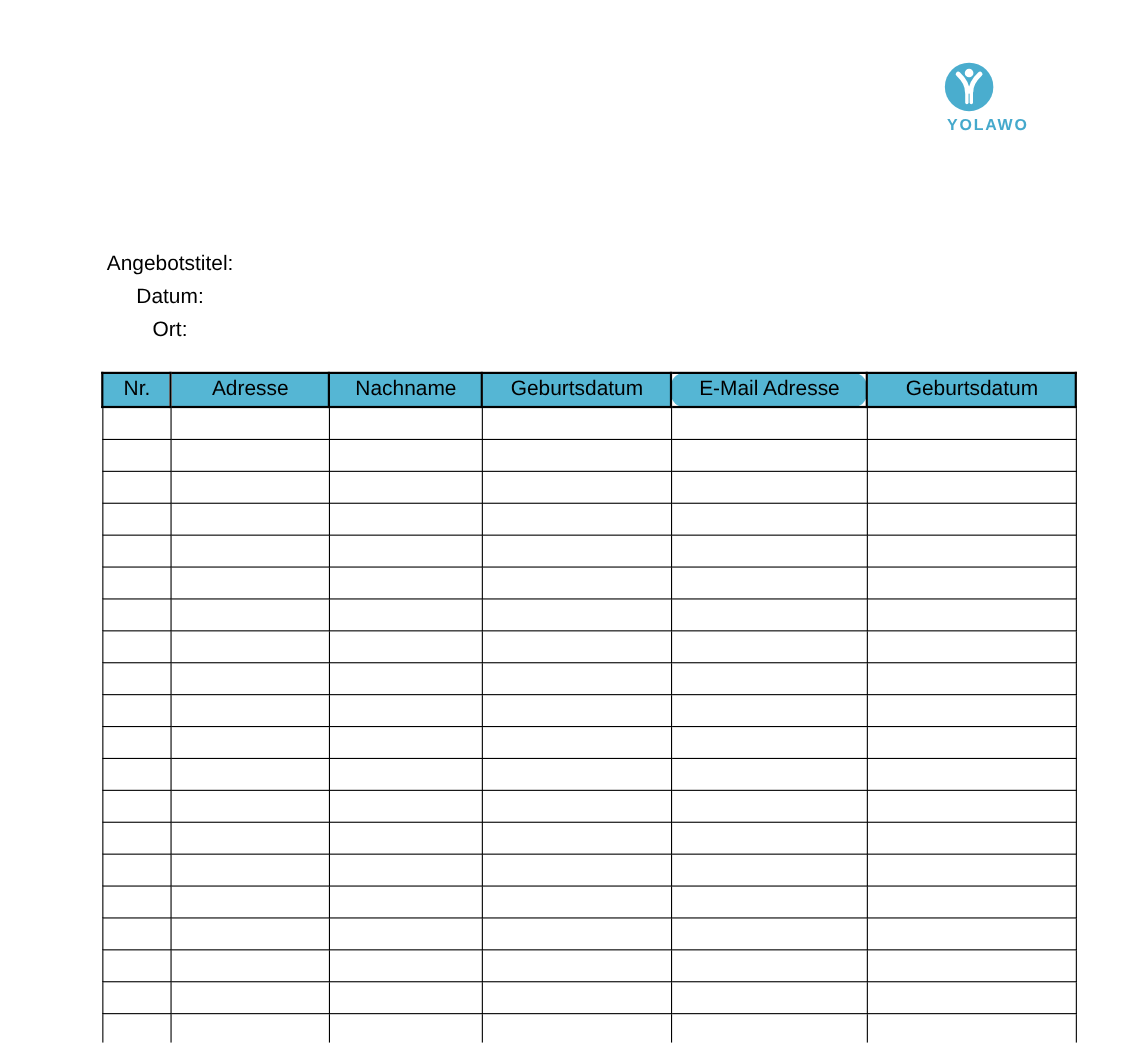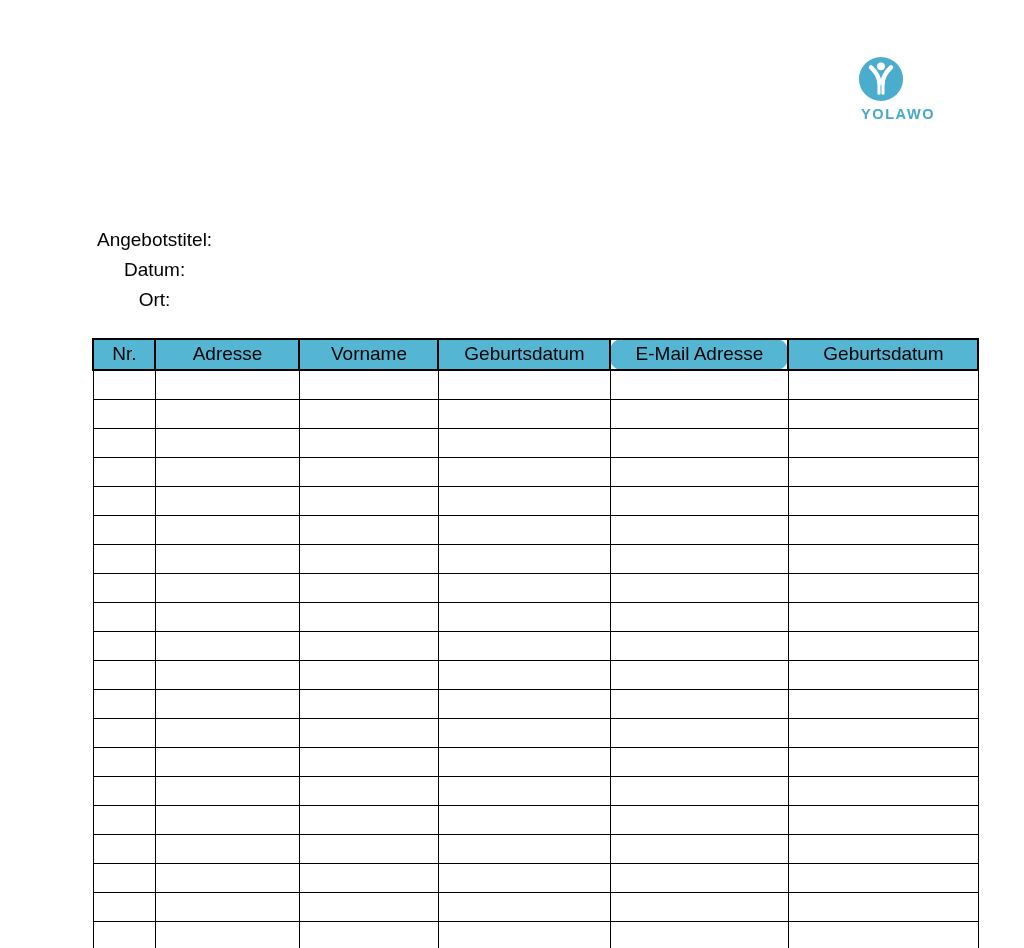--- a/index.html
+++ b/index.html
@@ -106,21 +106,21 @@
     <div class="meta-line">Angebotstitel:</div>
     <div class="meta-line">Datum:</div>
     <div class="meta-line">Ort:</div>
   </div>
 
   <table class="participants">
     <thead>
       <tr id="header-row">
           <th class="c0">Nr.</th>
           <th class="c1">Adresse</th>
-          <th class="c2">Vorname</th>
+          <th class="c2">Nachname</th>
           <th class="c3">Geburtsdatum</th>
           <th class="c4">E-Mail Adresse</th>
           <th class="c5">Geburtsdatum</th>
         </tr>
     </thead>
     <tbody id="table-body">
         <tr>
           <td class="c0"></td>
           <td class="c1"></td>
           <td class="c2"></td>

